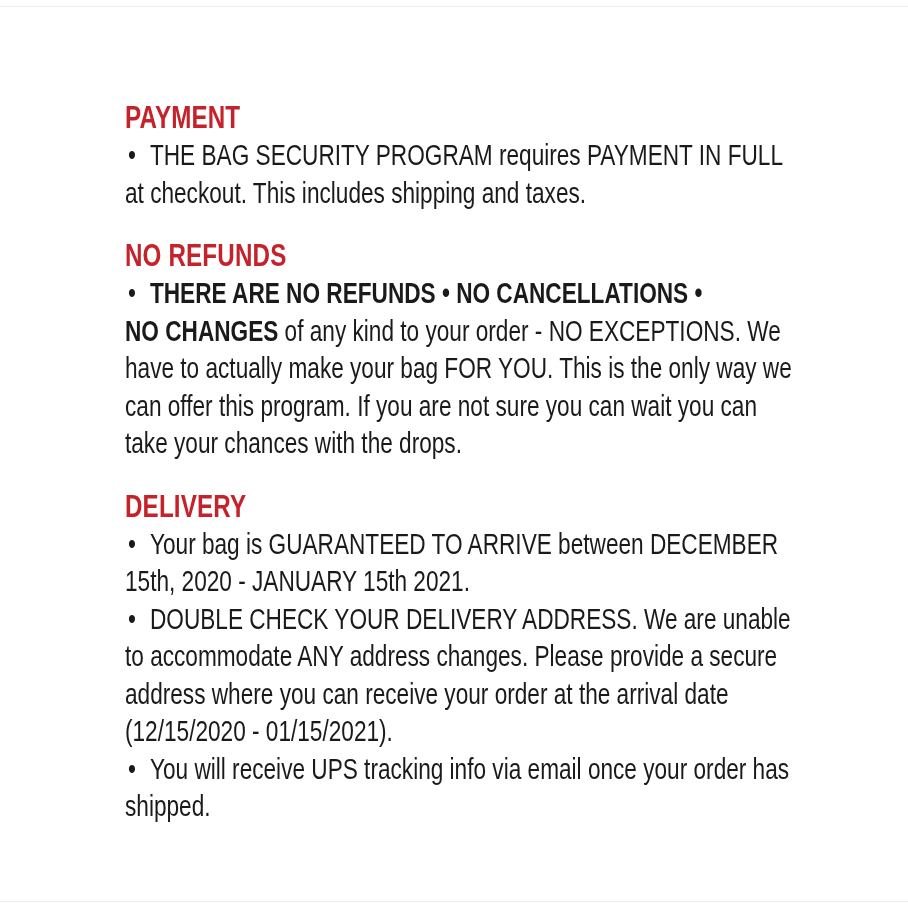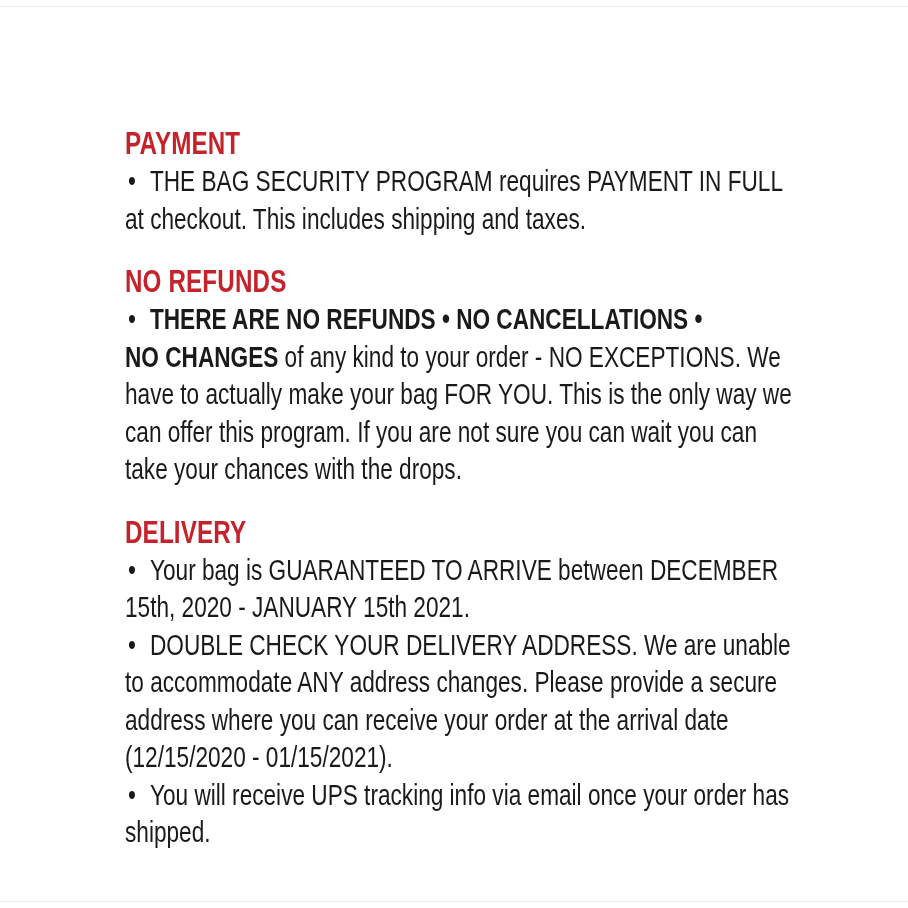--- a/index.html
+++ b/index.html
@@ -23,21 +23,20 @@
     background: #ededed;
   }
   .frame-line.top { top: 6px; }
   .frame-line.bottom { top: 901px; }
 
   .content {
     position: absolute;
     left: 125px;
     top: 98px;
     width: 700px;
-    margin-top: 26px;
   }
   .section { margin: 0 0 24px 0; }
   .heading {
     font-size: 31px;
     line-height: 39px;
     font-weight: 700;
     color: #c5232b;
     white-space: nowrap;
     transform: scaleX(0.78);
     transform-origin: 0 50%;

